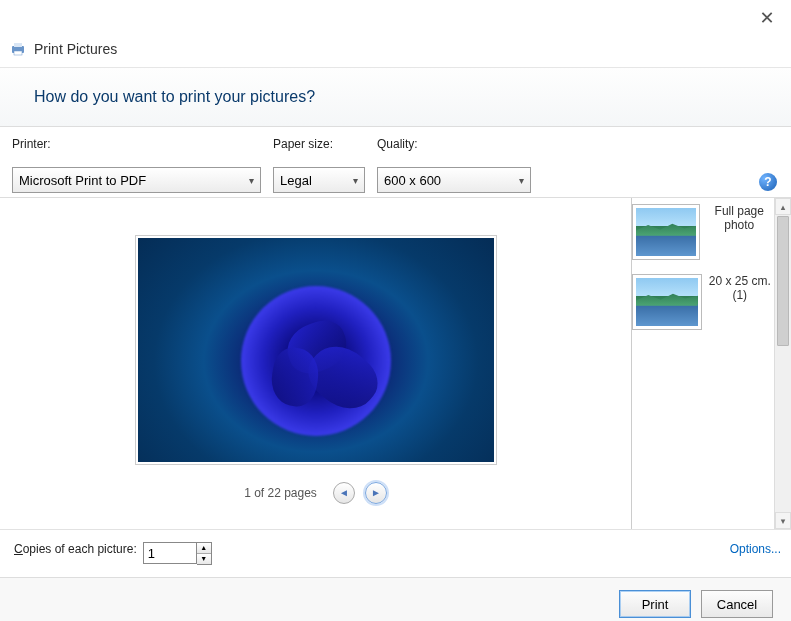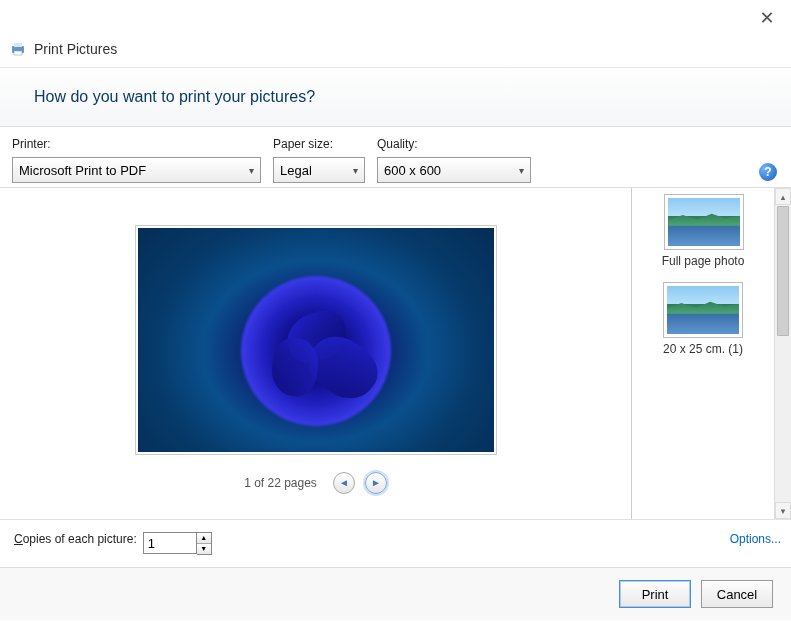--- a/index.html
+++ b/index.html
@@ -5,40 +5,40 @@
 * { box-sizing: border-box; margin: 0; padding: 0; font-family: "Segoe UI", Tahoma, sans-serif; }
 body { background: #fff; width: 791px; height: 621px; overflow: hidden; position: relative; }
 .titlebar { height: 35px; display: flex; align-items: center; justify-content: flex-end; padding: 0 12px; }
 .close-x { font-size: 18px; color: #555; cursor: pointer; width: 24px; text-align: center; }
 .header { display: flex; align-items: center; gap: 8px; padding: 6px 10px 10px 10px; }
 .header-icon { width: 16px; height: 16px; display: inline-block; }
 .header-title { font-size: 14px; color: #333; }
 .question-bar { background: linear-gradient(#fefefe,#f5f7f8); border-top: 1px solid #e6e6e6; border-bottom: 1px solid #ddd; padding: 20px 34px; }
 .question-text { font-size: 16px; color: #0a3a6b; }
 .controls-row { display: flex; align-items: flex-end; gap: 12px; padding: 10px 12px 4px 12px; position: relative; }
-.control-group { display: flex; flex-direction: column; gap: 6px; }
+.control-group { display: flex; flex-direction: column; gap: 16px; }
 .control-label { font-size: 12px; color: #222; }
 .dd { height: 26px; border: 1px solid #9a9a9a; background: linear-gradient(#fff,#ececec); font-size: 13px; padding: 0 22px 0 6px; position: relative; display: flex; align-items: center; cursor: pointer; }
 .dd .arrow { position: absolute; right: 6px; top: 50%; transform: translateY(-50%); font-size: 10px; color: #555; }
 .dd.printer { width: 249px; }
 .dd.paper { width: 92px; }
 .dd.quality { width: 154px; }
 .help-icon { position: absolute; right: 14px; bottom: 6px; width: 18px; height: 18px; border-radius: 50%; background: radial-gradient(circle at 30% 30%, #6fb3ff, #1a5fb4); color: #fff; font-size: 12px; font-weight: bold; display: flex; align-items: center; justify-content: center; }
 .main-area { display: flex; height: 332px; border-top: 1px solid #ddd; }
 .preview-pane { flex: 1; display: flex; flex-direction: column; align-items: center; justify-content: center; position: relative; }
 .preview-img { width: 360px; height: 228px; border: 2px solid #fff; box-shadow: 0 0 0 1px #ccc; background: radial-gradient(ellipse 70% 90% at 50% 55%, #1a2f9e 0%, #0c1a6e 22%, #0a4f8c 45%, #063a6a 65%, #042a52 100%); position: relative; overflow: hidden; margin-top: 22px; }
 .rose-center { position:absolute; left:50%; top:55%; width:150px; height:150px; transform:translate(-50%,-50%); border-radius:50%; background: radial-gradient(circle at 50% 50%, #000030 0%, #0b0b80 25%, #2020c0 50%, #3a3ae8 70%, rgba(30,80,200,0) 90%); filter: blur(1px); }
 .petal { position:absolute; border-radius:50% 40% 50% 40%; background: linear-gradient(135deg,#2525d8,#0b0b70); opacity:0.85; }
 .page-nav { display: flex; align-items: center; gap: 10px; margin-top: 18px; margin-bottom: 10px; }
 .page-label { font-size: 12px; color: #555; margin-right: 6px; }
 .nav-btn { width: 22px; height: 22px; border-radius: 50%; border: 1px solid #aaa; background: linear-gradient(#fff,#e6e6e6); display: flex; align-items: center; justify-content: center; font-size: 10px; color: #4a74b8; cursor: pointer; }
 .nav-btn.active { border-color: #7aa7e0; box-shadow: 0 0 0 2px rgba(90,150,230,0.3); }
 .layout-pane { width: 160px; border-left: 1px solid #ccc; display: flex; position: relative; }
 .layout-scroll { flex: 1; overflow: hidden; padding: 6px 0; display: flex; flex-direction: column; align-items: center; gap: 14px; }
-.layout-item { display: flex; flex-direction: column; align-items: flex-end; gap: 4px; cursor: pointer; }
+.layout-item { display: flex; flex-direction: row; align-items: flex-start; gap: 4px; cursor: pointer; }
 .thumb { border: 1px solid #bbb; background: #fff; padding: 3px; }
 .thumb-landscape { width: 80px; height: 56px; }
 .thumb-portrait { width: 76px; height: 62px; display: flex; gap: 4px; justify-content: center; align-items: stretch; }
 .thumb-img { width: 100%; height: 100%; background: linear-gradient(to bottom, #87c5ee 0%, #a8d8f5 38%, #2f7d55 38%, #3c9968 55%, #3a6fa8 55%, #4c82bf 100%); position: relative; }
 .thumb-sky { position:absolute; left:0; right:0; top:0; height:38%; background: linear-gradient(#8fc9f1,#b4e0fb); }
 .thumb-mtn { position:absolute; left:0; right:0; top:30%; height:28%; background: linear-gradient(#2e7b55,#4ca574); clip-path: polygon(0 60%, 20% 20%, 40% 55%, 60% 10%, 80% 45%, 100% 25%, 100% 100%, 0 100%); }
 .thumb-water { position:absolute; left:0; right:0; bottom:0; height:42%; background: linear-gradient(#3a6fa8,#5e97cf); }
 .thumb-portrait .half { width: 32px; background: linear-gradient(to bottom,#8fc9f1 0%,#b4e0fb 35%,#3c9968 35%,#4ca574 55%,#3a6fa8 55%,#5e97cf 100%); }
 .layout-label { font-size: 12px; color: #333; text-align: center; }
 .vscroll { width: 17px; background: #f0f0f0; border-left: 1px solid #ddd; position: relative; }

